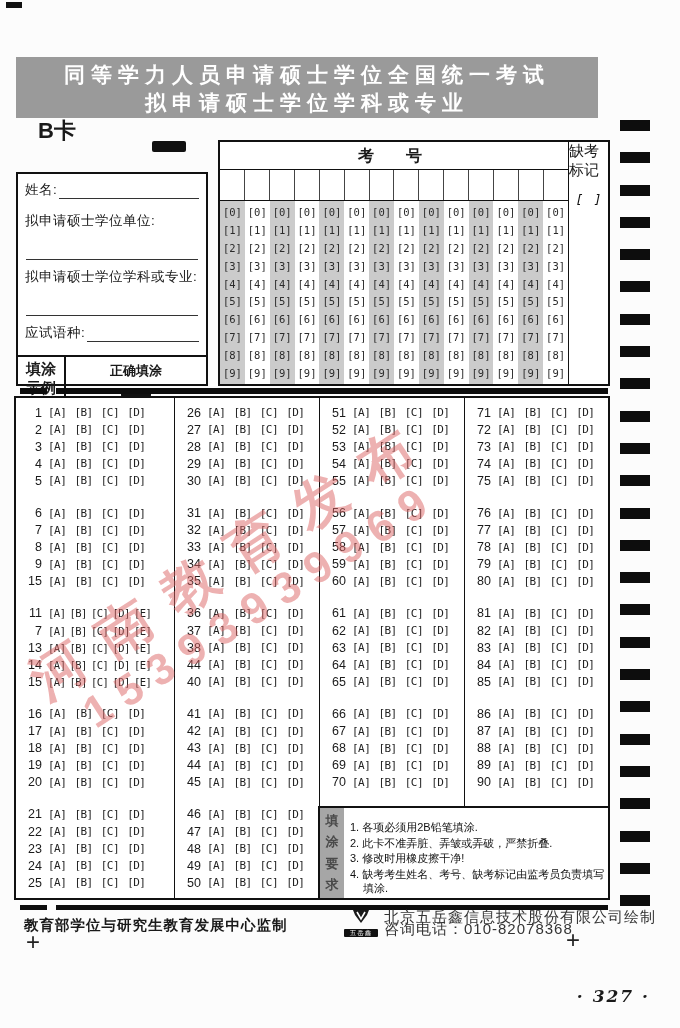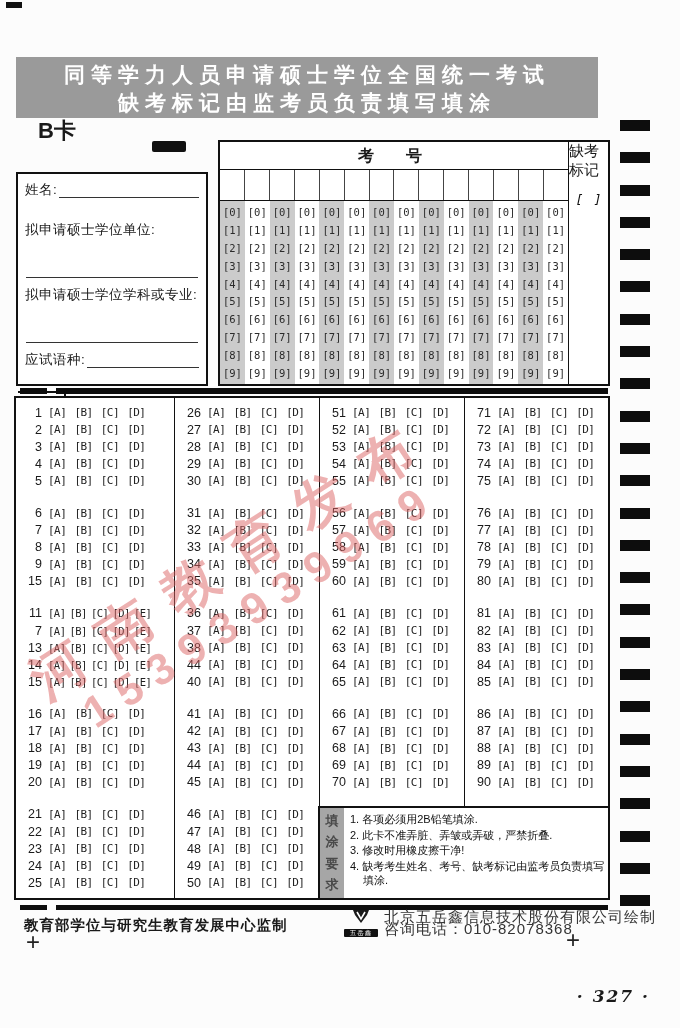--- a/index.html
+++ b/index.html
@@ -21,21 +21,21 @@
   .header .t1{font-size:21px;letter-spacing:6px;line-height:29px}
   .header .t2{font-size:21px;letter-spacing:6px;line-height:27px}
 
   .bcard{position:absolute;left:38px;top:116px;font-size:22px;font-weight:bold}
   .bdash{position:absolute;left:152px;top:141px;width:34px;height:11px;background:#111;border-radius:2px}
 
   
   .formbox{position:absolute;left:16px;top:172px;width:192px;height:214px;border:2px solid #111;
     display:flex;flex-direction:column;box-sizing:border-box;background:#fff}
   .fields{flex:1;padding:7px 7px 0;font-size:13.5px}
-  .frow{display:flex;align-items:center;margin-bottom:22px}
+  .frow{display:flex;align-items:flex-end;margin-bottom:13px}
   .flabel{white-space:nowrap;letter-spacing:.5px}
   .fline{flex:1;border-bottom:1px solid #333;height:15px;margin-left:2px}
   .fline-full{border-bottom:1px solid #333;height:16px;margin:0 1px 8px}
   .examplebox{height:58px;border-top:2px solid #111;display:flex}
   .ex-label{width:46px;border-right:2px solid #111;display:flex;align-items:center;justify-content:center;
     text-align:center;font-size:15px;font-weight:bold;line-height:19px}
   .ex-right{flex:1;display:flex;padding-top:5px}
   .ex-col{flex:1;text-align:center;font-size:13px;font-weight:bold}
   .correct-bar{width:30px;height:9px;background:#111;border-radius:3px;margin:9px auto 0}
   .wrong-svg{margin-top:2px}
@@ -76,21 +76,21 @@
   .arow{height:17.1px;display:flex;align-items:center}
   .qnum{width:20px;text-align:right;font-size:12.5px;margin-right:6px;flex:none}
   .opt{font-family:"DejaVu Sans Mono",monospace;font-size:11px;margin-right:8px;color:#222;letter-spacing:-.5px}
   .arow.ext .opt{font-size:10.5px;margin-right:4px}
 
   
   .reqbox{position:absolute;left:318px;top:806px;width:290px;height:92px;border-top:2px solid #111;
     border-left:2px solid #111;display:flex;box-sizing:border-box;background:#fff;z-index:2}
   .req-label{width:24px;background:var(--reqlabel-bg);display:flex;flex-direction:column;align-items:center;
     justify-content:space-evenly;font-size:13px;font-weight:bold;color:#4a4a4a}
-  .req-items{flex:1;padding:4px 3px 0 6px;font-size:11px;line-height:1.32;color:#111}
+  .req-items{flex:1;padding:12px 3px 0 6px;font-size:11px;line-height:1.32;color:#111}
   .req-item{padding-left:13px;text-indent:-13px;margin-bottom:1px}
 
   
   .footer-left{position:absolute;left:24px;top:916px;font-size:14.5px;font-weight:bold;letter-spacing:1px}
   .logo{position:absolute;left:344px;top:909px;width:34px;text-align:center}
   .logo-badge{margin-top:1px;background:#111;color:#fff;font-size:6.5px;line-height:8px;border-radius:1px;
     letter-spacing:1px;padding:0 1px}
   .company{position:absolute;left:384px;top:911px;font-size:15px;color:#333;line-height:12px;letter-spacing:1px}
   .plus{position:absolute;font-size:24px;font-weight:200;color:#222}
   .plus-l{left:26px;top:928px}
@@ -108,21 +108,21 @@
   .wm-text{font-size:54px;font-weight:bold;letter-spacing:24px}
   .wm-phone{font-size:44px;font-weight:bold;letter-spacing:13px;margin:-8px 0 0 26px}
 </style>
 </head>
 <body>
 
 <div class="corner"></div>
 
 <div class="header">
   <div class="t1">同等学力人员申请硕士学位全国统一考试</div>
-  <div class="t2">缺考标记由监考员负责填写填涂</div>
+  <div class="t2">拟申请硕士学位学科或专业</div>
 </div>
 
 <div class="bcard">B卡</div>
 <div class="bdash"></div>
 
 <div class="formbox">
   <div class="fields">
     <div class="frow">
       <span class="flabel">姓名:</span>
       <span class="fline"></span>

